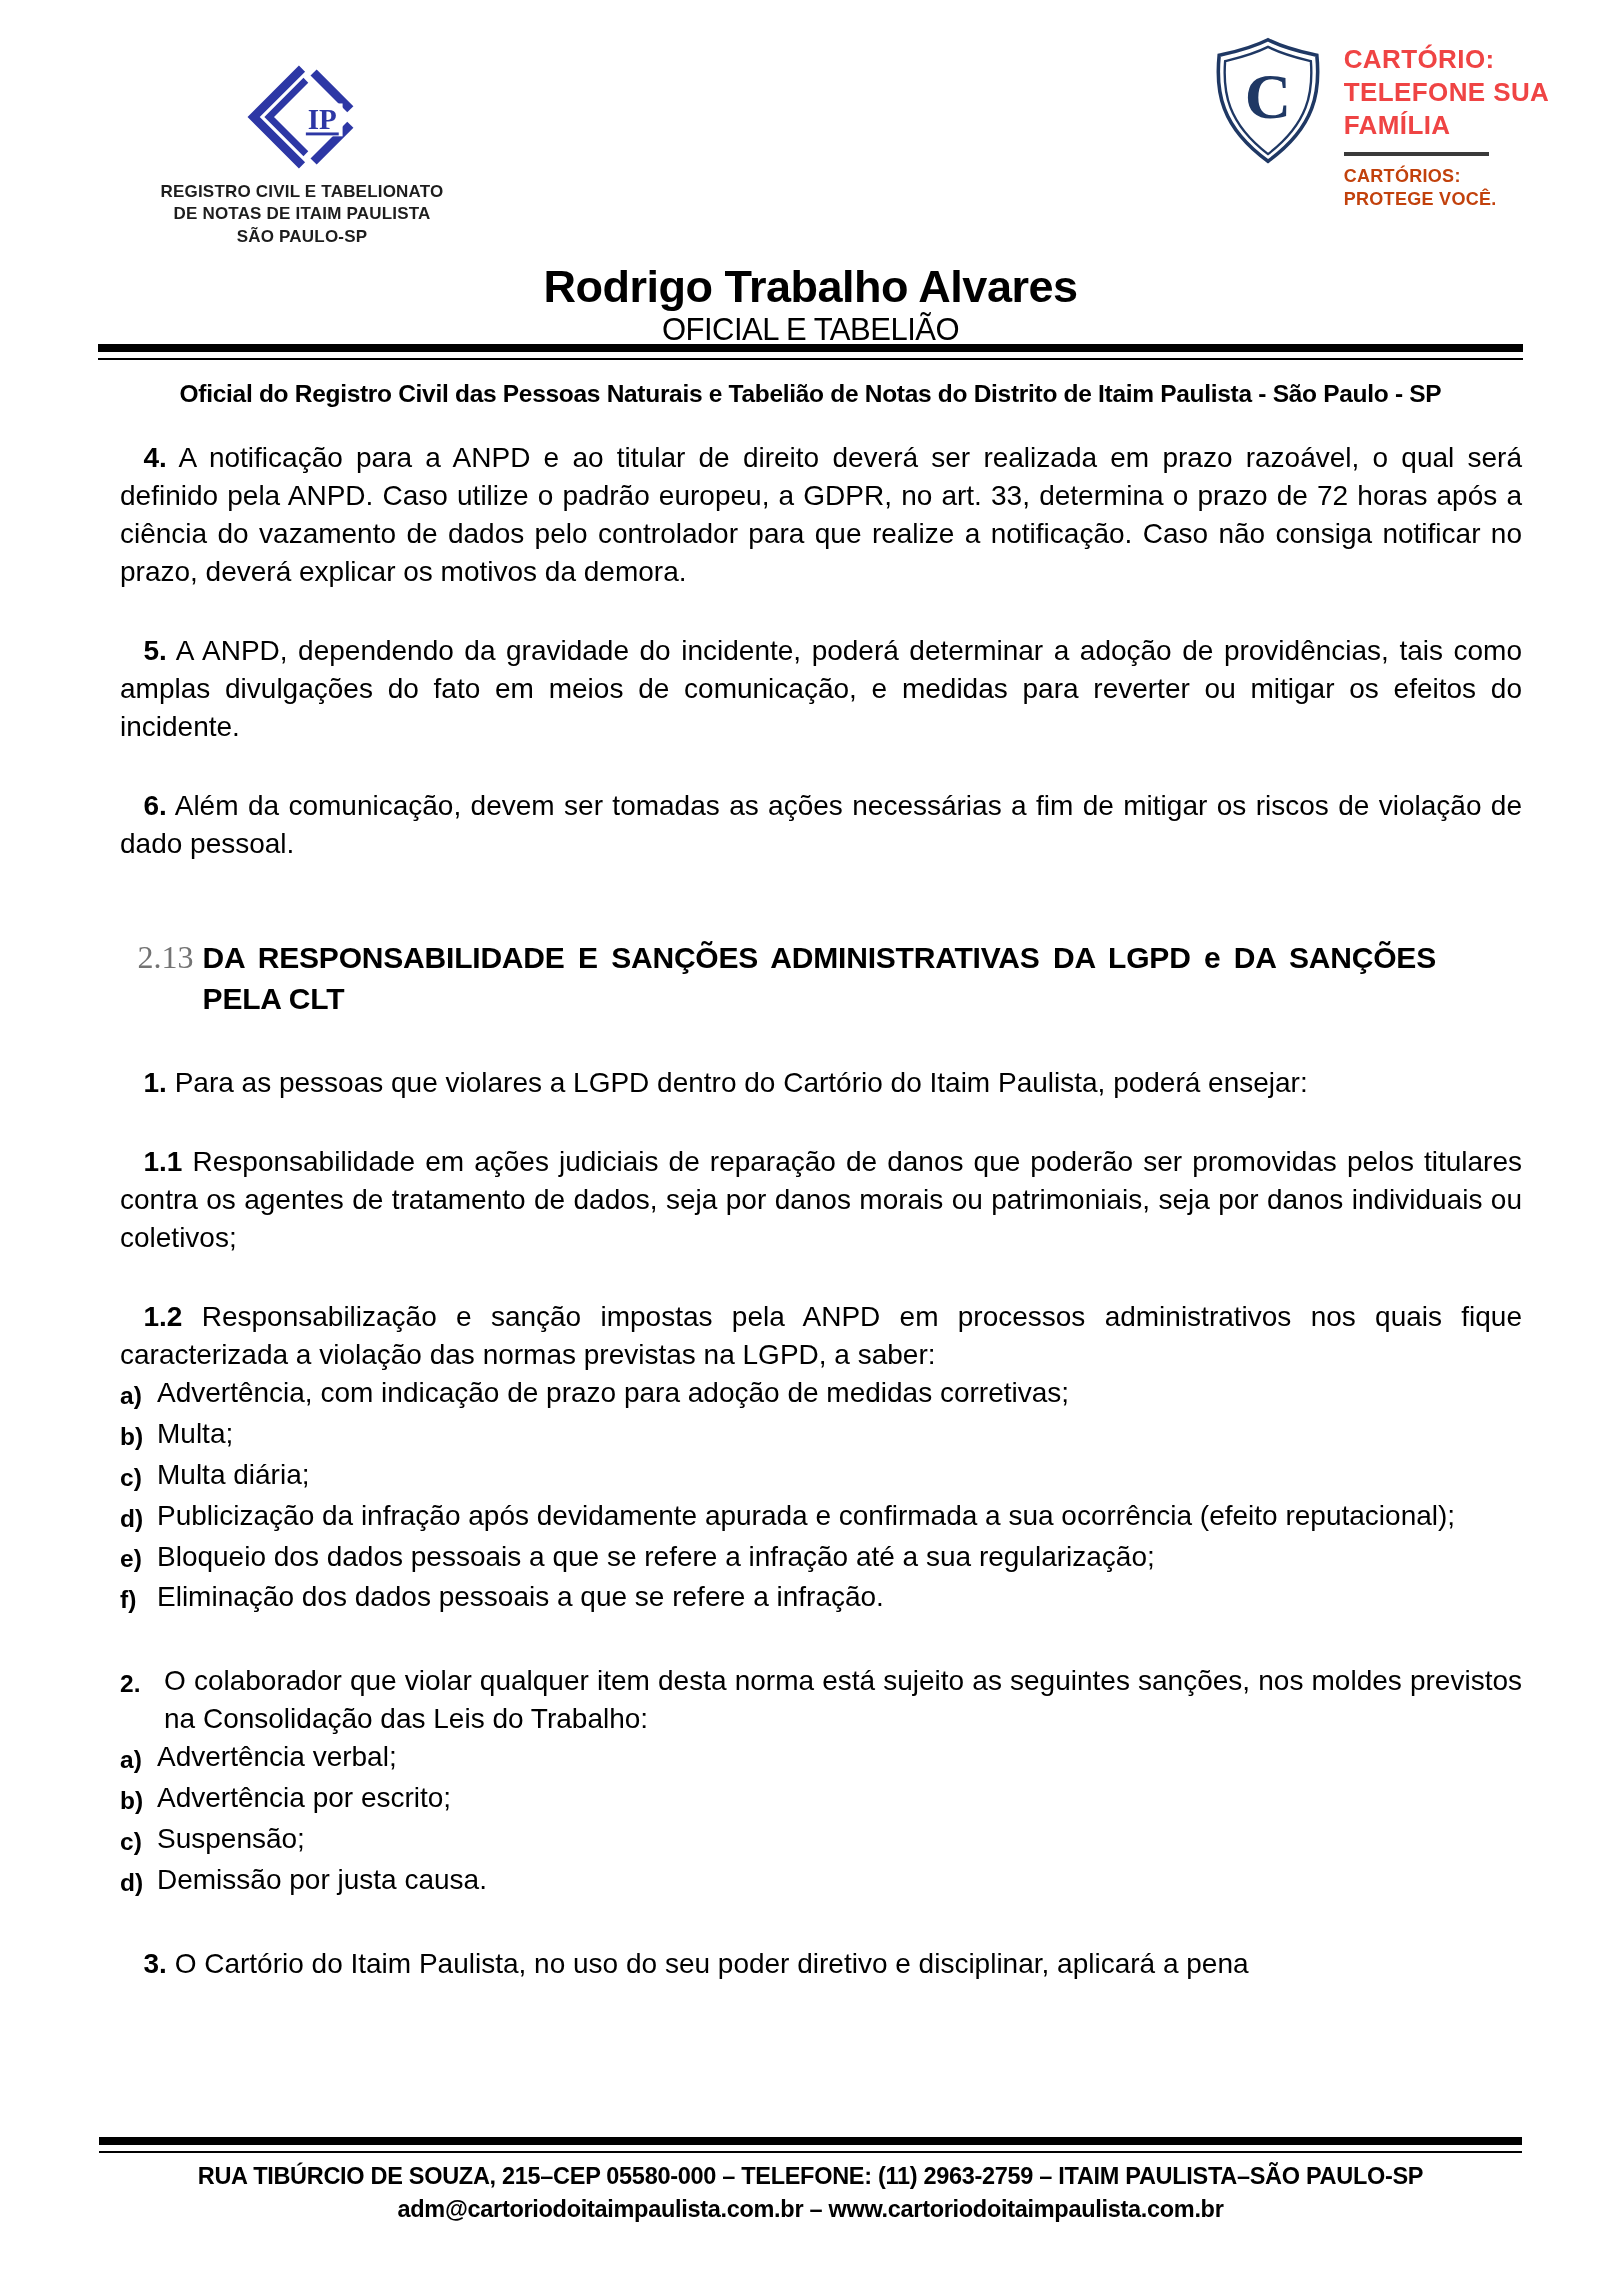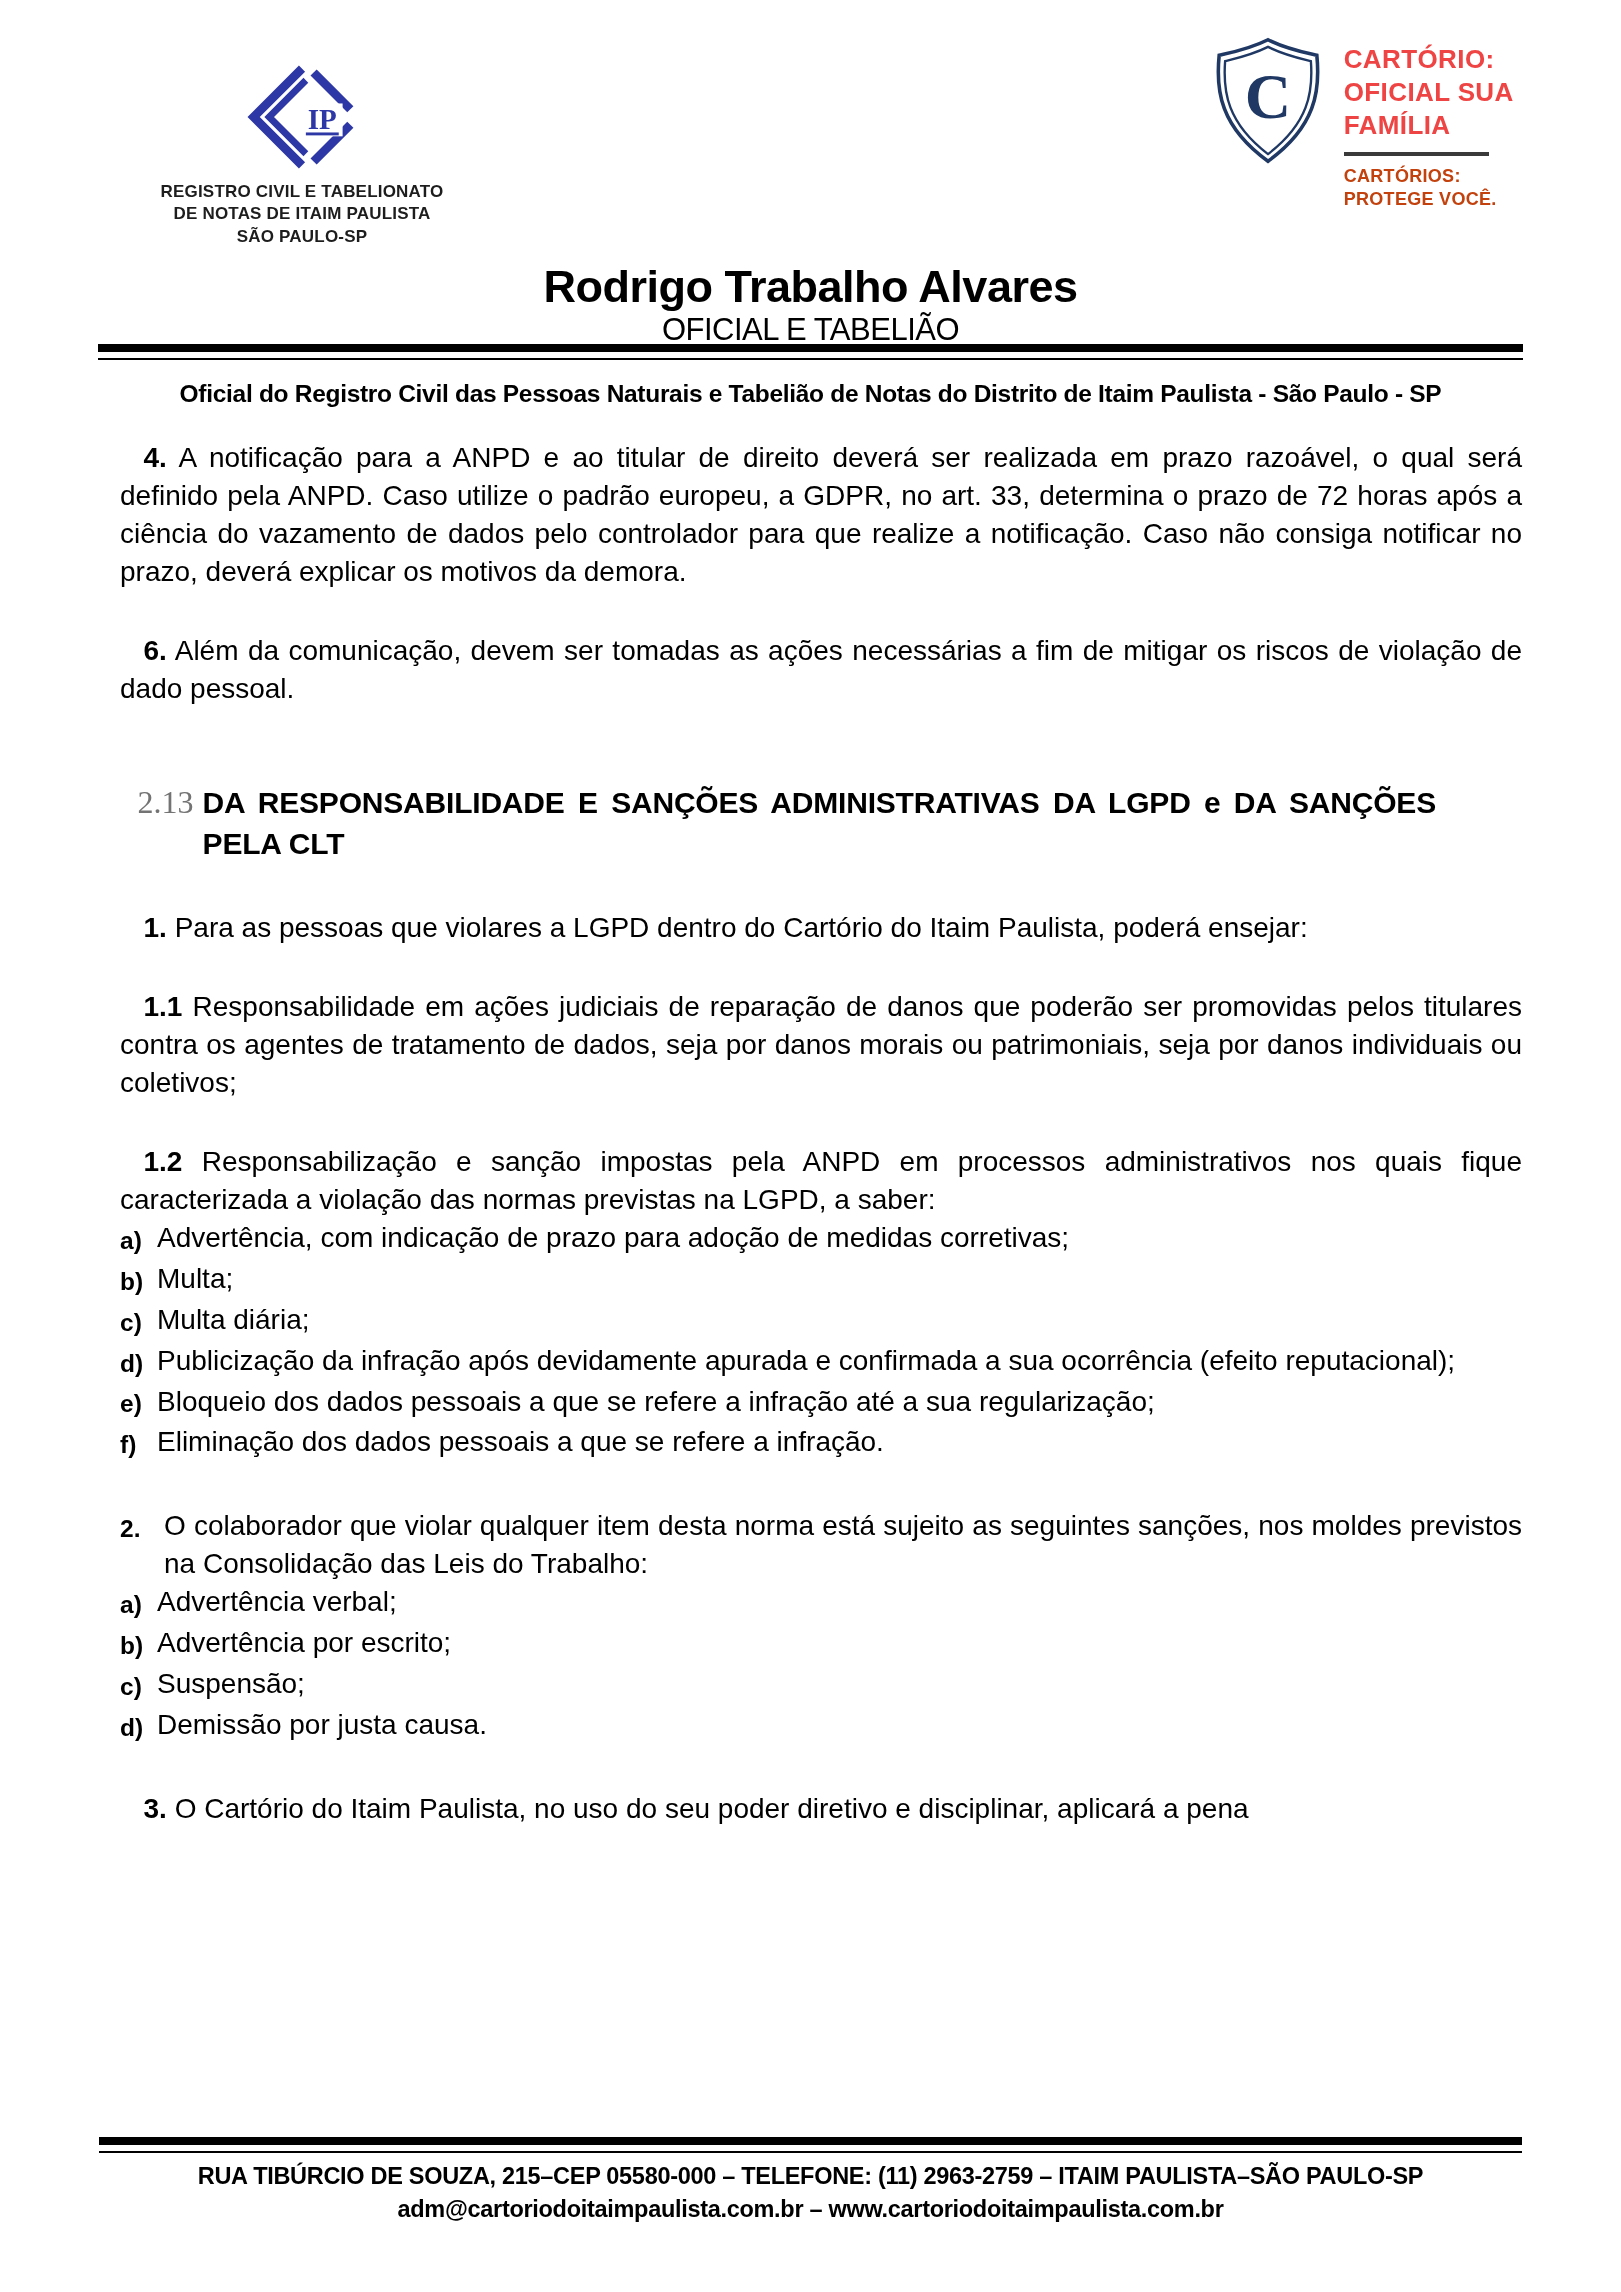--- a/index.html
+++ b/index.html
@@ -76,37 +76,38 @@
   </div>
 
   <div class="logo-right">
     <svg width="120" height="131" viewBox="0 0 100 110">
       <path d="M50 4 C34 12 18 15 9 17 C6 47 10 77 50 106 C90 77 94 47 91 17 C82 15 66 12 50 4 Z" fill="#ffffff" stroke="#1f3864" stroke-width="3"></path>
       <path d="M50 10 C36 17 22 20 14 22 C12 48 16 74 50 100 C84 74 88 48 86 22 C78 20 64 17 50 10 Z" fill="none" stroke="#1f3864" stroke-width="2"></path>
       <text x="50" y="70" text-anchor="middle" font-family="Liberation Serif, serif" font-weight="bold" font-size="54" fill="#1f3864">C</text>
     </svg>
     <div class="lr-text">
       <div class="lr-title">CARTÓRIO:</div>
-      <div class="lr-title">OFICIAL SUA</div>
+      <div class="lr-title">TELEFONE SUA</div>
       <div class="lr-title">FAMÍLIA</div>
       <div class="lr-divider"></div>
       <div class="lr-tag">CARTÓRIOS:</div>
       <div class="lr-tag">PROTEGE VOCÊ.</div>
     </div>
   </div>
 
   <div class="doc-title">Rodrigo Trabalho Alvares</div>
   <div class="doc-subtitle">OFICIAL E TABELIÃO</div>
   <div class="header-rule"></div>
   <div class="office-line">Oficial do Registro Civil das Pessoas Naturais e Tabelião de Notas do Distrito de Itaim Paulista - São Paulo - SP</div>
 
   <div class="content">
 
     <p class="mb"><b class="num">4.</b> <span>A notificação para a ANPD e ao titular de direito deverá ser realizada em prazo razoável, o qual será definido pela ANPD. Caso utilize o padrão europeu, a GDPR, no art. 33, determina o prazo de 72 horas após a ciência do vazamento de dados pelo controlador para que realize a notificação. Caso não consiga notificar no prazo, deverá explicar os motivos da demora.</span></p>
 
+    <p class="mb"><b class="num">5.</b> <span>A ANPD, dependendo da gravidade do incidente, poderá determinar a adoção de providências, tais como amplas divulgações do fato em meios de comunicação, e medidas para reverter ou mitigar os efeitos do incidente.</span></p>
 
     <p><b class="num">6.</b> <span>Além da comunicação, devem ser tomadas as ações necessárias a fim de mitigar os riscos de violação de dado pessoal.</span></p>
 
     <div class="sh">
       <div class="sh-num">2.13</div>
       <div class="sh-title">DA RESPONSABILIDADE E SANÇÕES ADMINISTRATIVAS DA LGPD e DA SANÇÕES PELA CLT</div>
     </div>
 
     <p class="mb"><b class="num">1.</b> <span>Para as pessoas que violares a LGPD dentro do Cartório do Itaim Paulista, poderá ensejar:</span></p>
 

